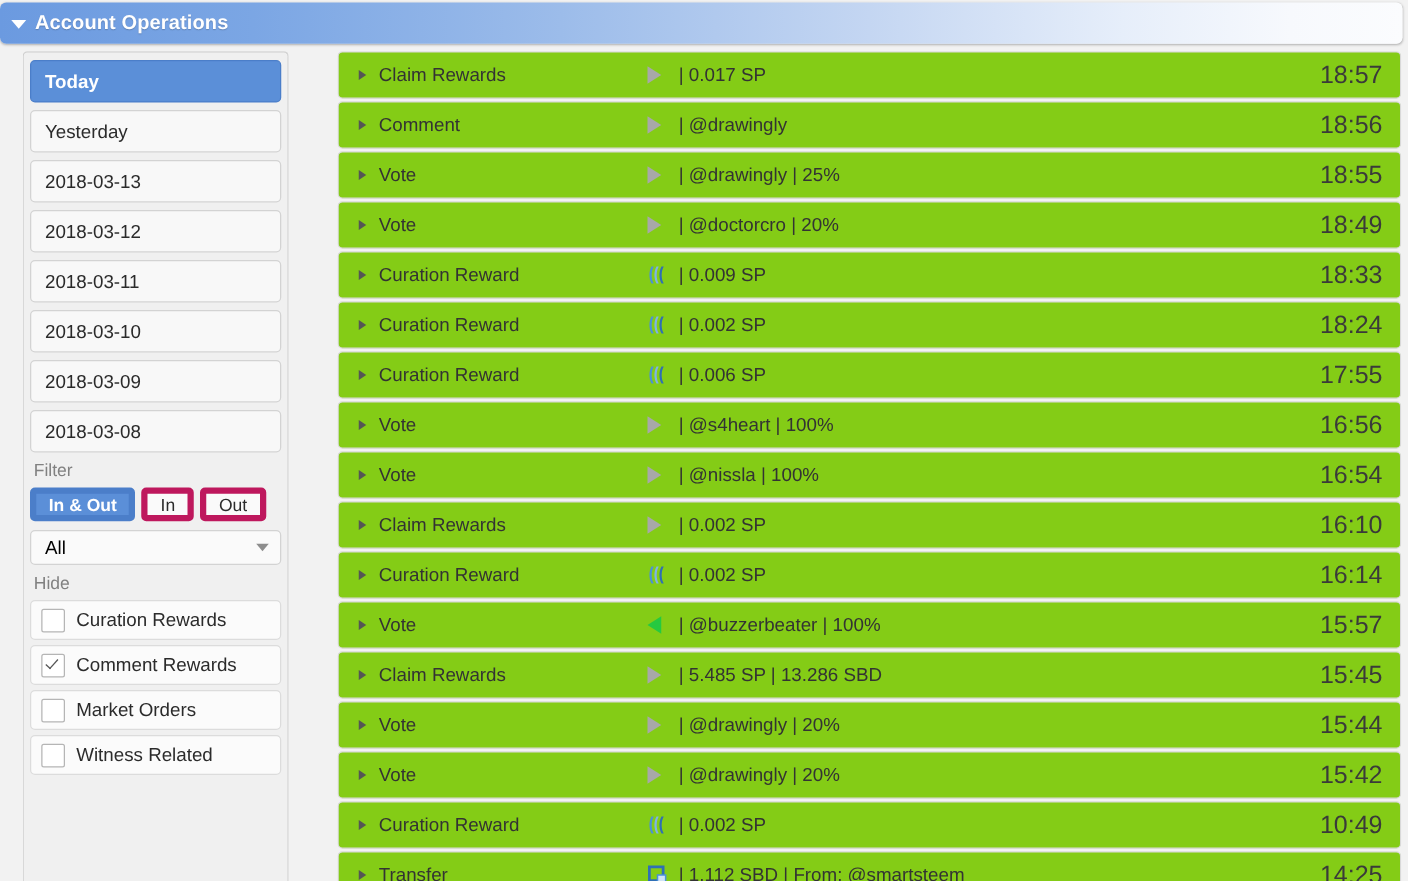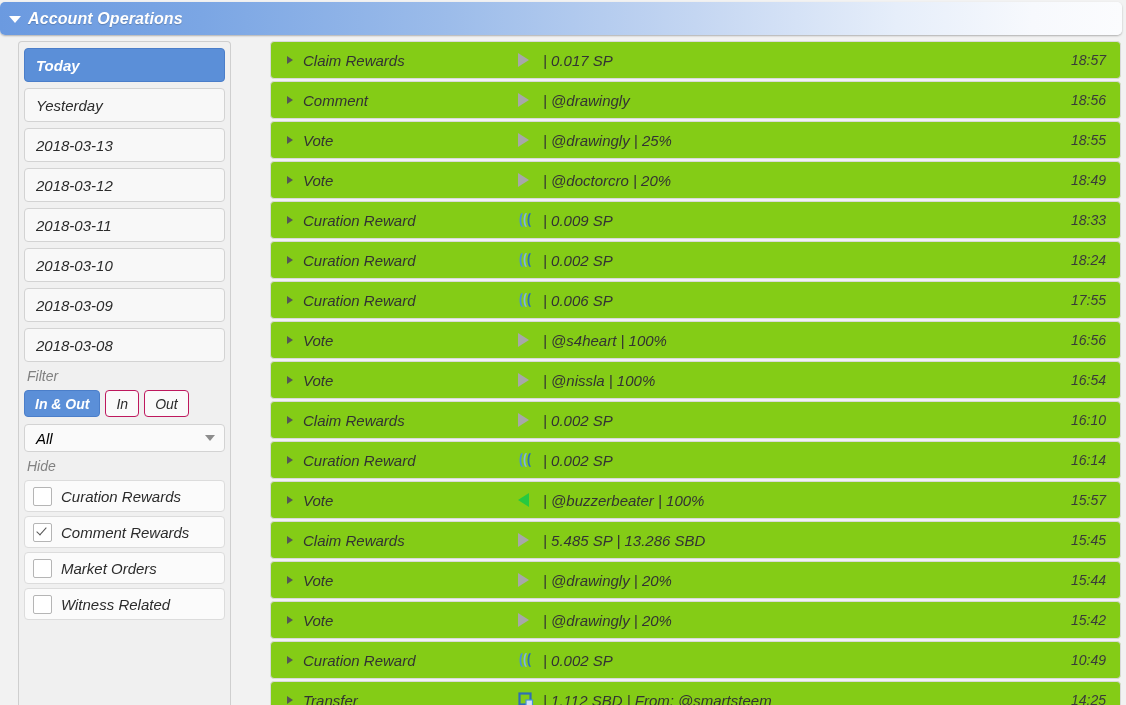--- a/index.html
+++ b/index.html
@@ -11,21 +11,20 @@
     background: #f2f2f2;
     font-family: "Liberation Sans", sans-serif;
     -webkit-font-smoothing: antialiased;
   }
 
   #app {
     position: relative;
     width: 1126px;
     height: 705px;
     background: #f2f2f2;
-    font-style: italic;
   }
 
   
   #titlebar {
     position: absolute;
     left: 0px;
     top: 2px;
     width: 1122px;
     height: 33px;
     border-radius: 5px;
@@ -97,21 +96,21 @@
     color: #818181;
     margin: 5px 0 6px 3px;
   }
 
   .seg-group {
     display: flex;
     margin-bottom: 7px;
   }
   .seg-btn {
     height: 27px;
-    border: 1px solid #be185d;
+    border: 5px solid #be185d;
     background: #fafafa;
     border-radius: 4px;
     font-size: 14px;
     color: #2b2b2b;
     display: flex;
     align-items: center;
     justify-content: center;
     box-sizing: border-box;
     margin-right: 5px;
     padding: 0 10px;
@@ -260,21 +259,21 @@
     white-space: nowrap;
     overflow: hidden;
     padding-left: 1px;
   }
 
   .op-time {
     flex: 0 0 auto;
     width: 86px;
     text-align: right;
     padding-right: 14px;
-    font-size: 14px;
+    font-size: 20px;
     color: #3a3a3a;
     white-space: nowrap;
   }
 </style>
 </head>
 <body>
 
 <div id="app">
 
   <div id="titlebar">

